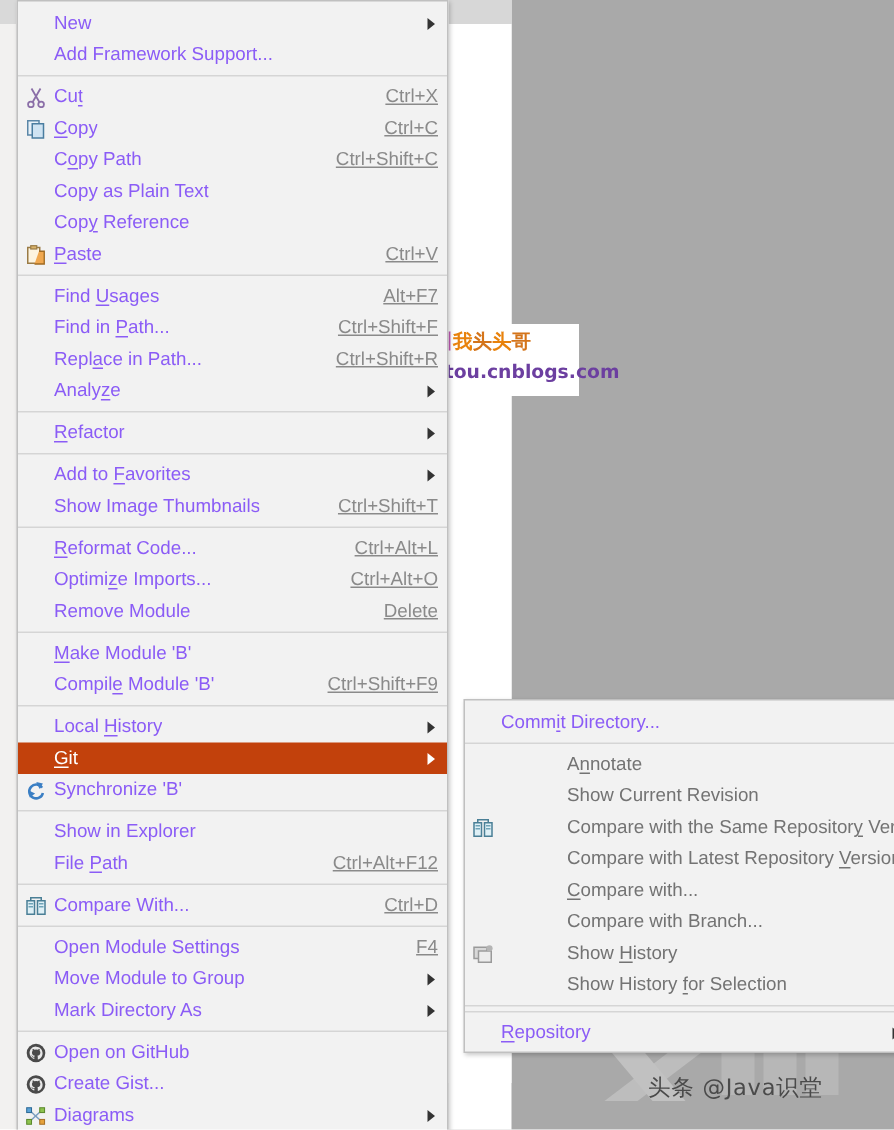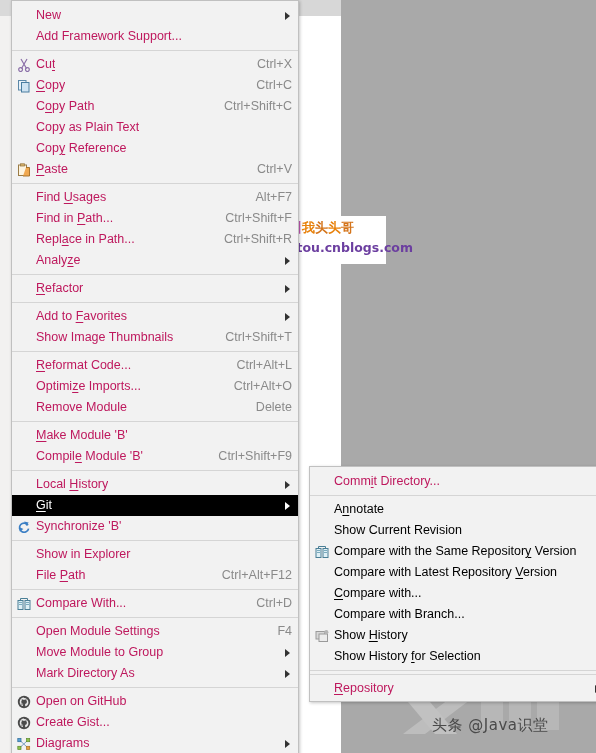--- a/index.html
+++ b/index.html
@@ -100,37 +100,38 @@
     white-space:nowrap;
     cursor:default;
   }
   .item .ic{
     width:24px; min-width:24px; height:21px;
     display:flex; align-items:center; justify-content:center;
   }
   .item .lbl{
     flex:0 1 auto;
     font-size:12.5px;
-    color:#be185d;
+    color:#8b5cf6;
     overflow:hidden;
   }
   .item .sc{
     margin-left:auto;
     font-size:12.5px;
     color:#8a8a8a;
     padding-left:22px;
+    text-decoration:underline;
   }
   .item .arw{
     margin-left:auto;
     padding-left:18px;
     width:9px;
     display:flex; align-items:center; justify-content:center;
   }
-  .item.disabled .lbl{ color:#000000; }
-  .item.selected{ background:#000000;justify-content:space-between; }
+  .item.disabled .lbl{ color:#737373;margin-left:44px; }
+  .item.selected{ background:#c2410c;justify-content:space-between; }
   .item.selected .lbl{ color:#ffffff; }
   .sep{
     height:1px; margin:3px 0 3px 0;
     background:#d5d5d5;
   }
   .u{ text-decoration:underline; text-underline-offset:2px; }
 
   .arwglyph{
     width:0;height:0;
     border-left:5px solid #333;

